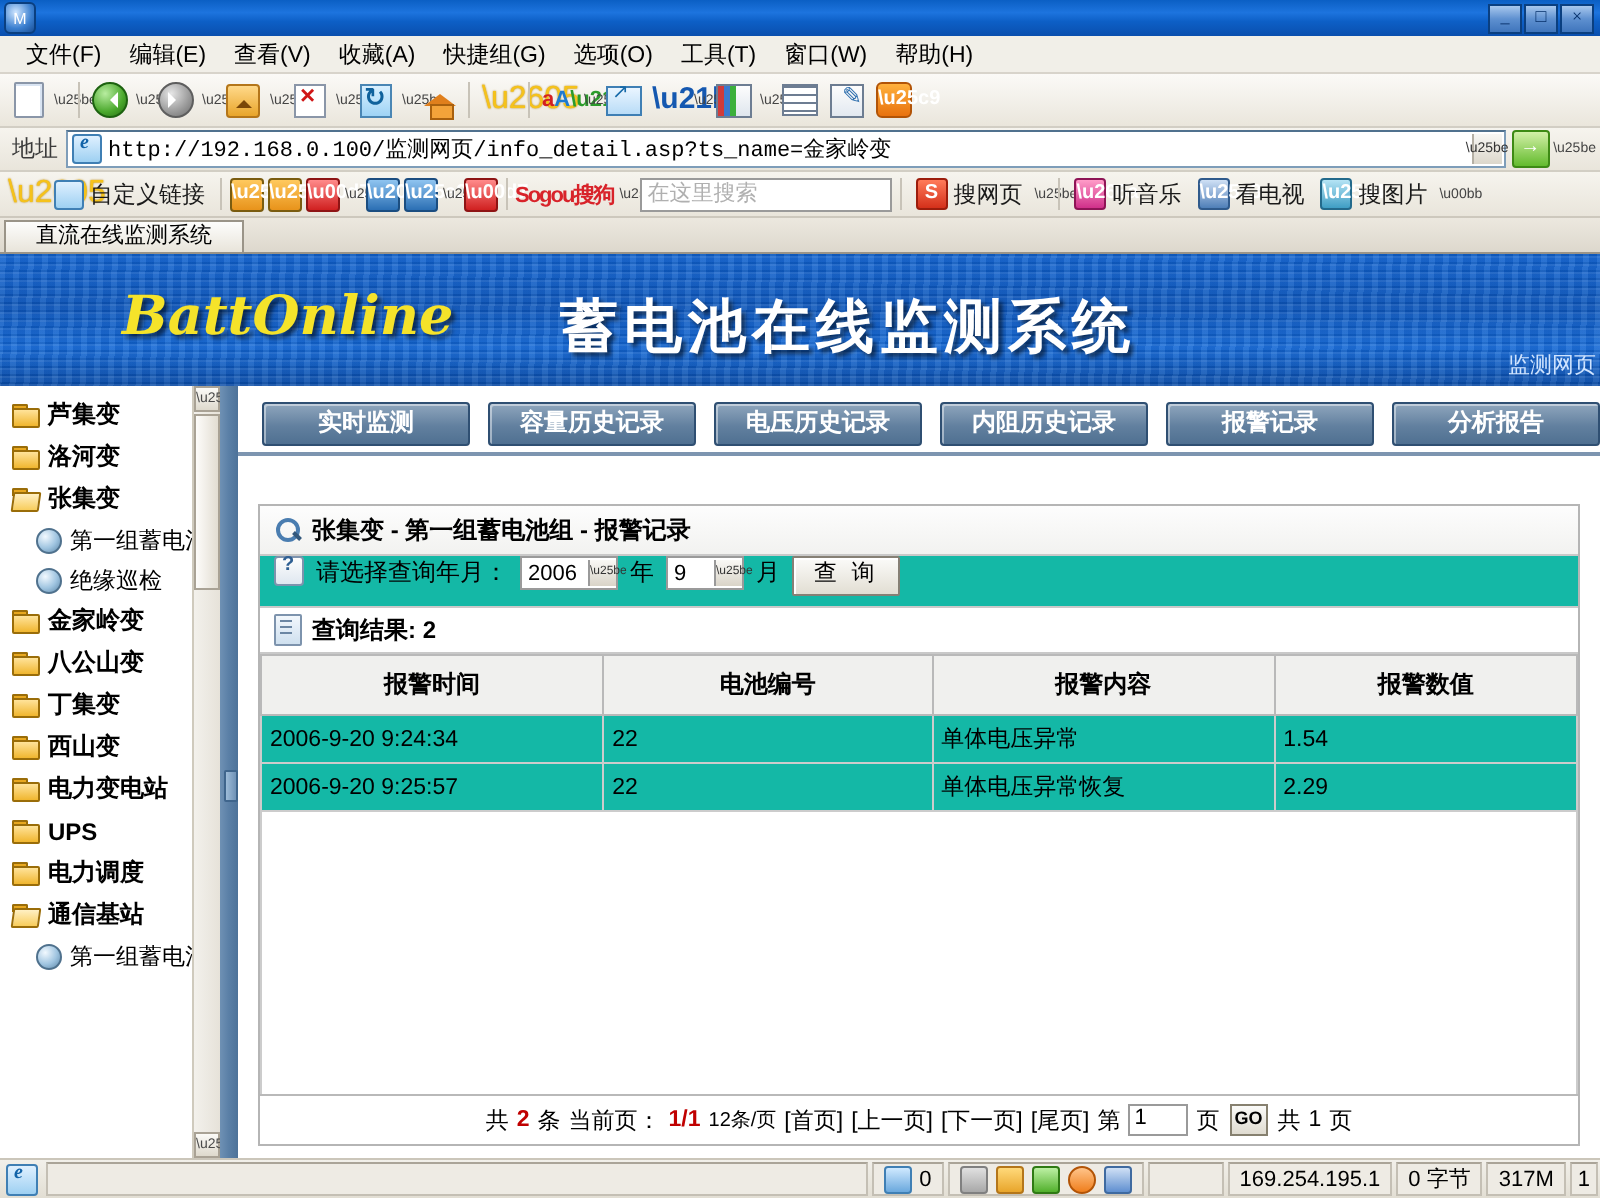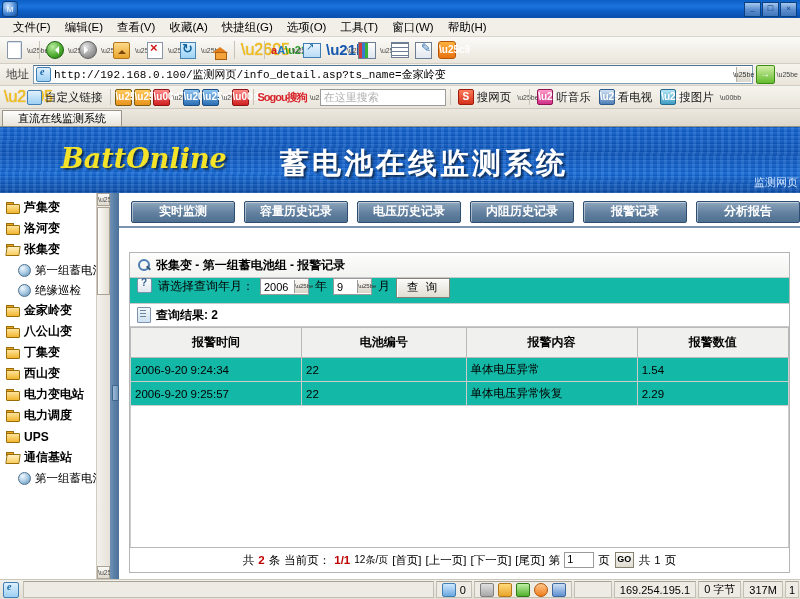--- a/index.html
+++ b/index.html
@@ -444,25 +444,25 @@
             <div class="tnode">
               <span class="folder"></span>
               <span class="tlabel">西山变</span>
             </div>
             <div class="tnode">
               <span class="folder"></span>
               <span class="tlabel">电力变电站</span>
             </div>
             <div class="tnode">
               <span class="folder"></span>
+              <span class="tlabel">UPS</span>
+            </div>
+            <div class="tnode">
+              <span class="folder"></span>
               <span class="tlabel">电力调度</span>
-            </div>
-            <div class="tnode">
-              <span class="folder"></span>
-              <span class="tlabel">UPS</span>
             </div>
             <div class="tnode">
               <span class="folder open"></span>
               <span class="tlabel">通信基站</span>
             </div>
             <div class="tnode child">
               <span class="ball"></span>
               <span class="tlabel">第一组蓄电池组</span>
             </div>
           </div>

